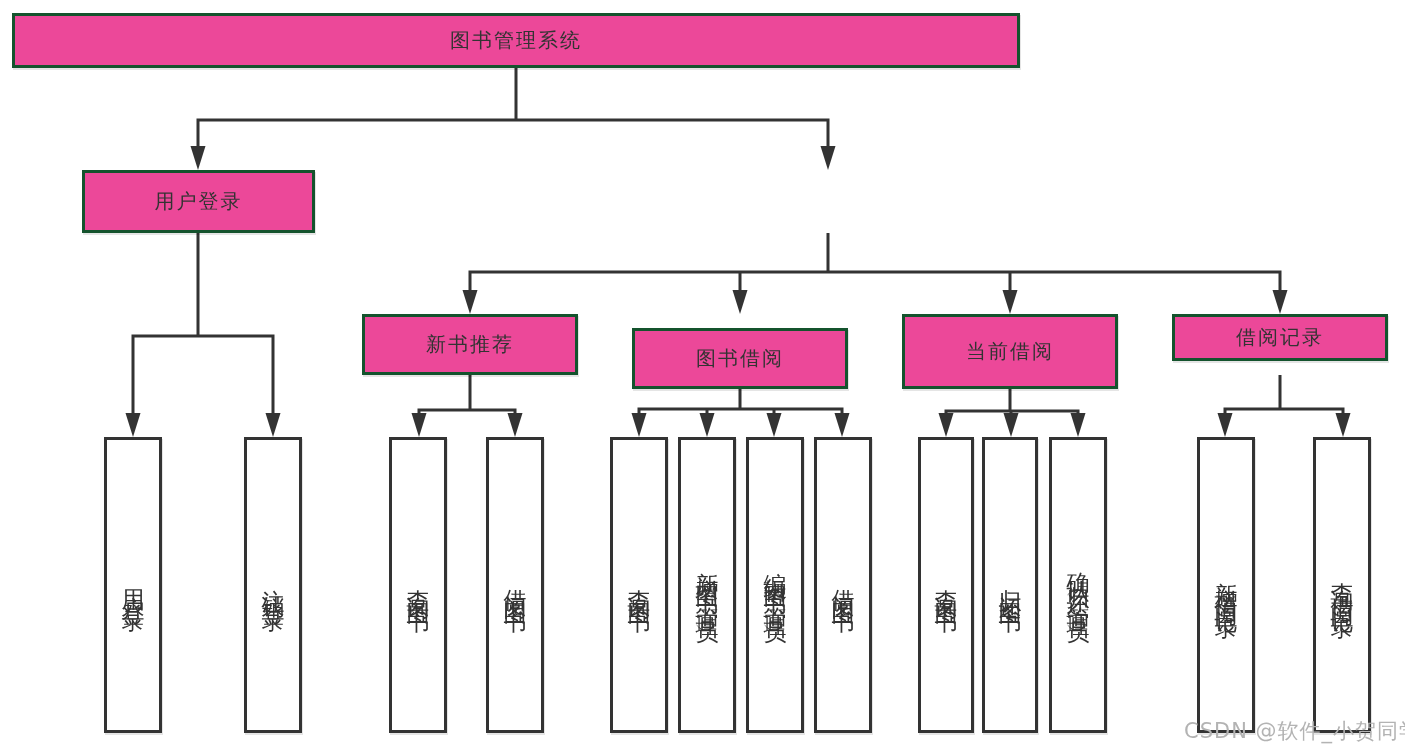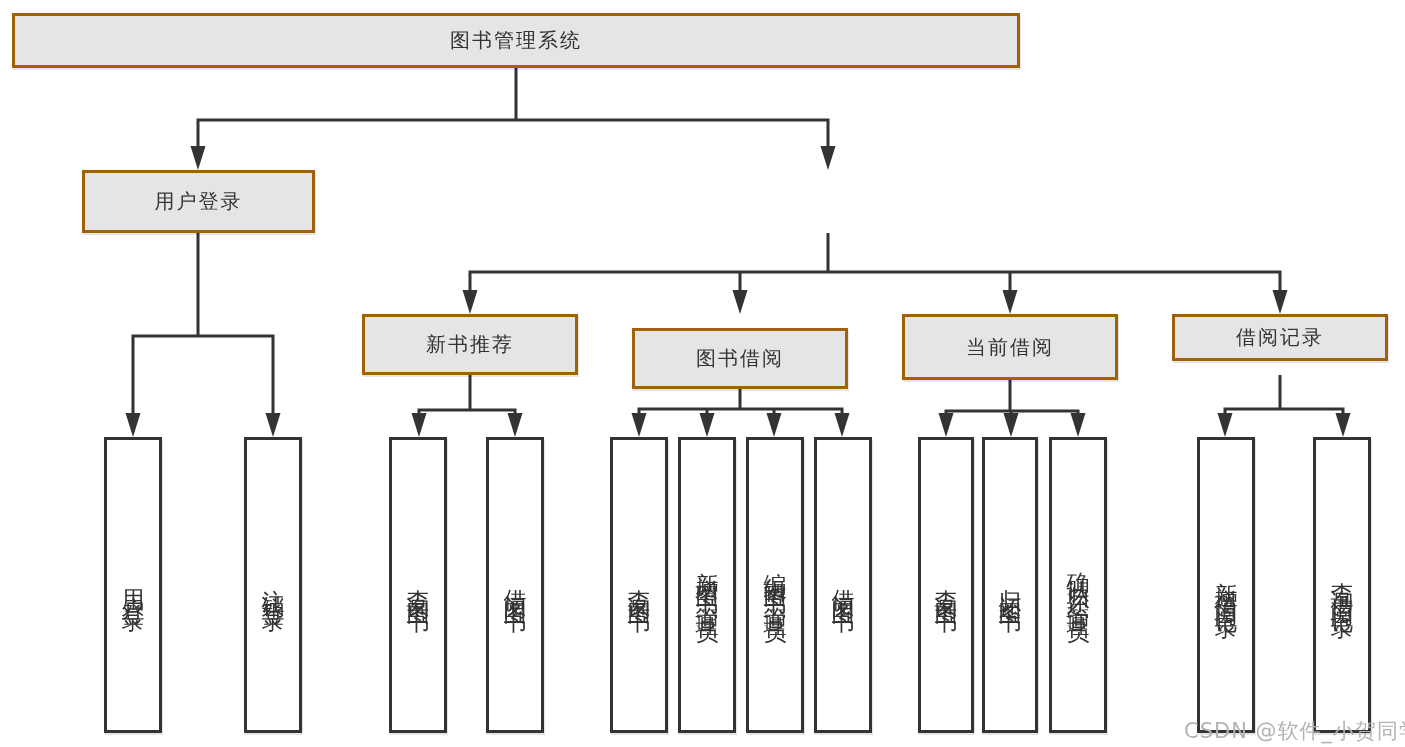--- a/index.html
+++ b/index.html
@@ -12,22 +12,22 @@
   }
   #canvas { position: absolute; inset: 0; width: 1405px; height: 747px; }
   svg.connectors {
     position: absolute; left: 0; top: 0;
     width: 1405px; height: 747px;
     z-index: 1; pointer-events: none;
   }
   .hbox {
     position: absolute;
     box-sizing: border-box;
-    background: #e5e5e5;
-    border: 3px solid #a16207;
+    background: #ec4899;
+    border: 3px solid #14532d;
     display: flex; align-items: center; justify-content: center;
     font-size: 20px; letter-spacing: 2px; color: #333333;
     z-index: 2;
     box-shadow: 1px 2px 0 rgba(0,0,0,0.10);
     font-family: Liberation Serif, serif;
   }
   .leaf {
     position: absolute;
     top: 437px; width: 58px; height: 296px;
     box-sizing: border-box;
@@ -44,21 +44,21 @@
     letter-spacing: 7px;
     color: #333333;
     white-space: nowrap;
   }
   
   #node-root        { left: 12px;   top: 13px;  width: 1008px; height: 55px; }
   #node-user-login  { left: 82px;   top: 170px; width: 233px;  height: 63px; }
   #node-book-mgmt   { left: 710px;  top: 170px; width: 236px;  height: 63px; }
   #node-new-rec     { left: 362px;  top: 314px; width: 216px;  height: 61px; }
   #node-borrowing   { left: 632px;  top: 328px; width: 216px;  height: 61px; }
-  #node-current     { left: 902px;  top: 314px; width: 216px;  height: 66px; }
+  #node-current     { left: 902px;  top: 314px; width: 216px;  height: 75px; }
   #node-records     { left: 1172px; top: 314px; width: 216px;  height: 47px; }
   #leaf-login       { left: 104px; }
   #leaf-logout      { left: 244px; }
   #leaf-rec-query   { left: 389px; }
   #leaf-rec-borrow  { left: 486px; }
   #leaf-bor-query   { left: 610px; }
   #leaf-bor-add     { left: 678px; }
   #leaf-bor-edit    { left: 746px; }
   #leaf-bor-borrow  { left: 814px; }
   #leaf-cur-query   { left: 918px; width: 56px; }

